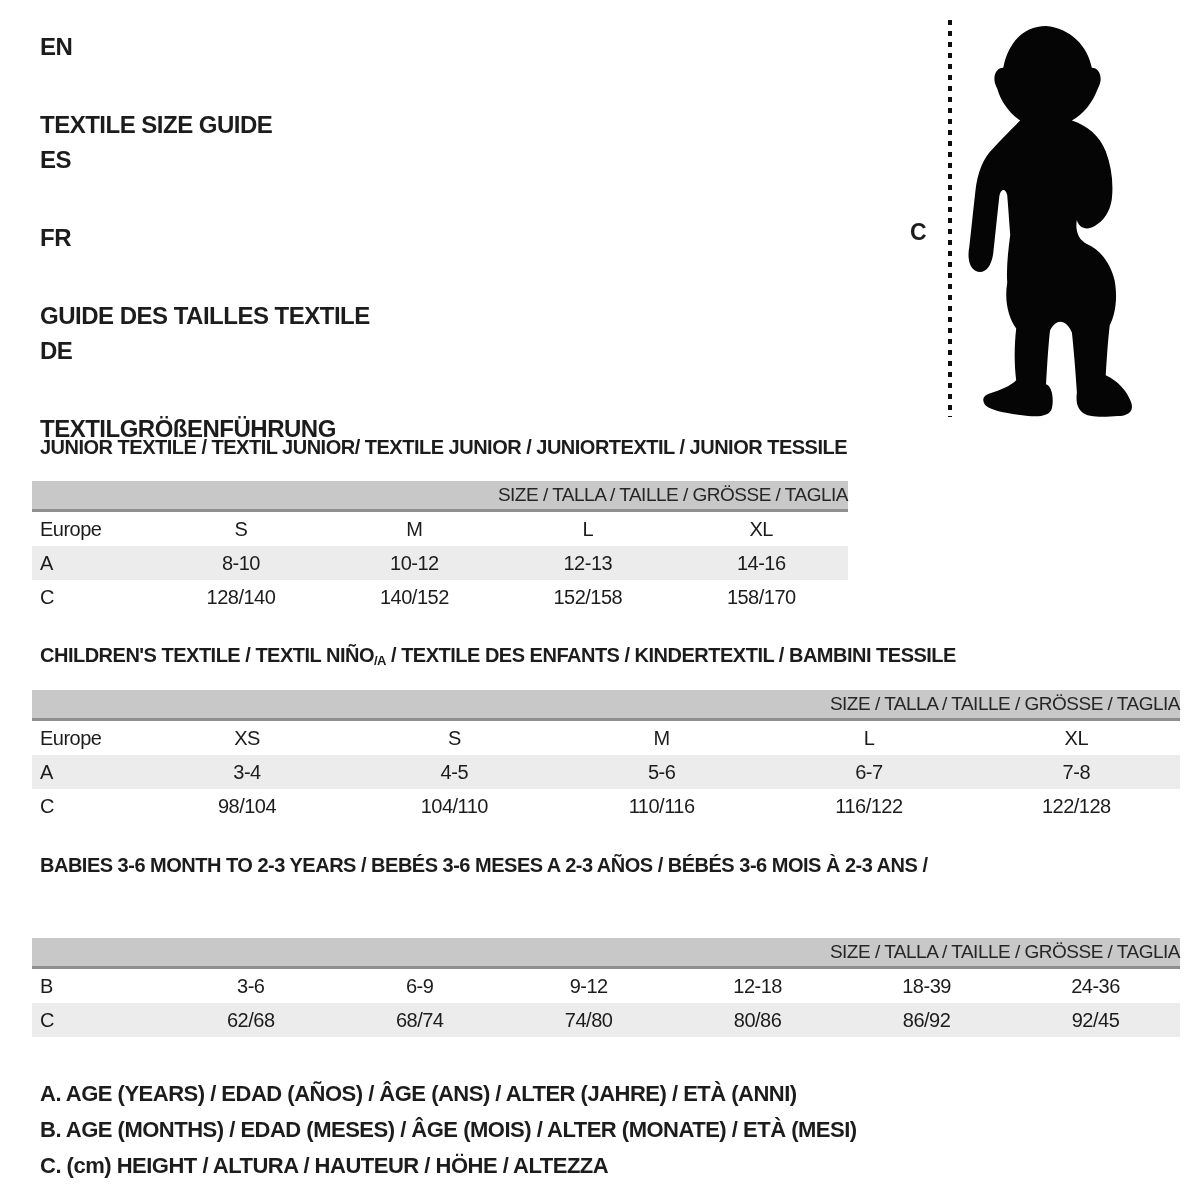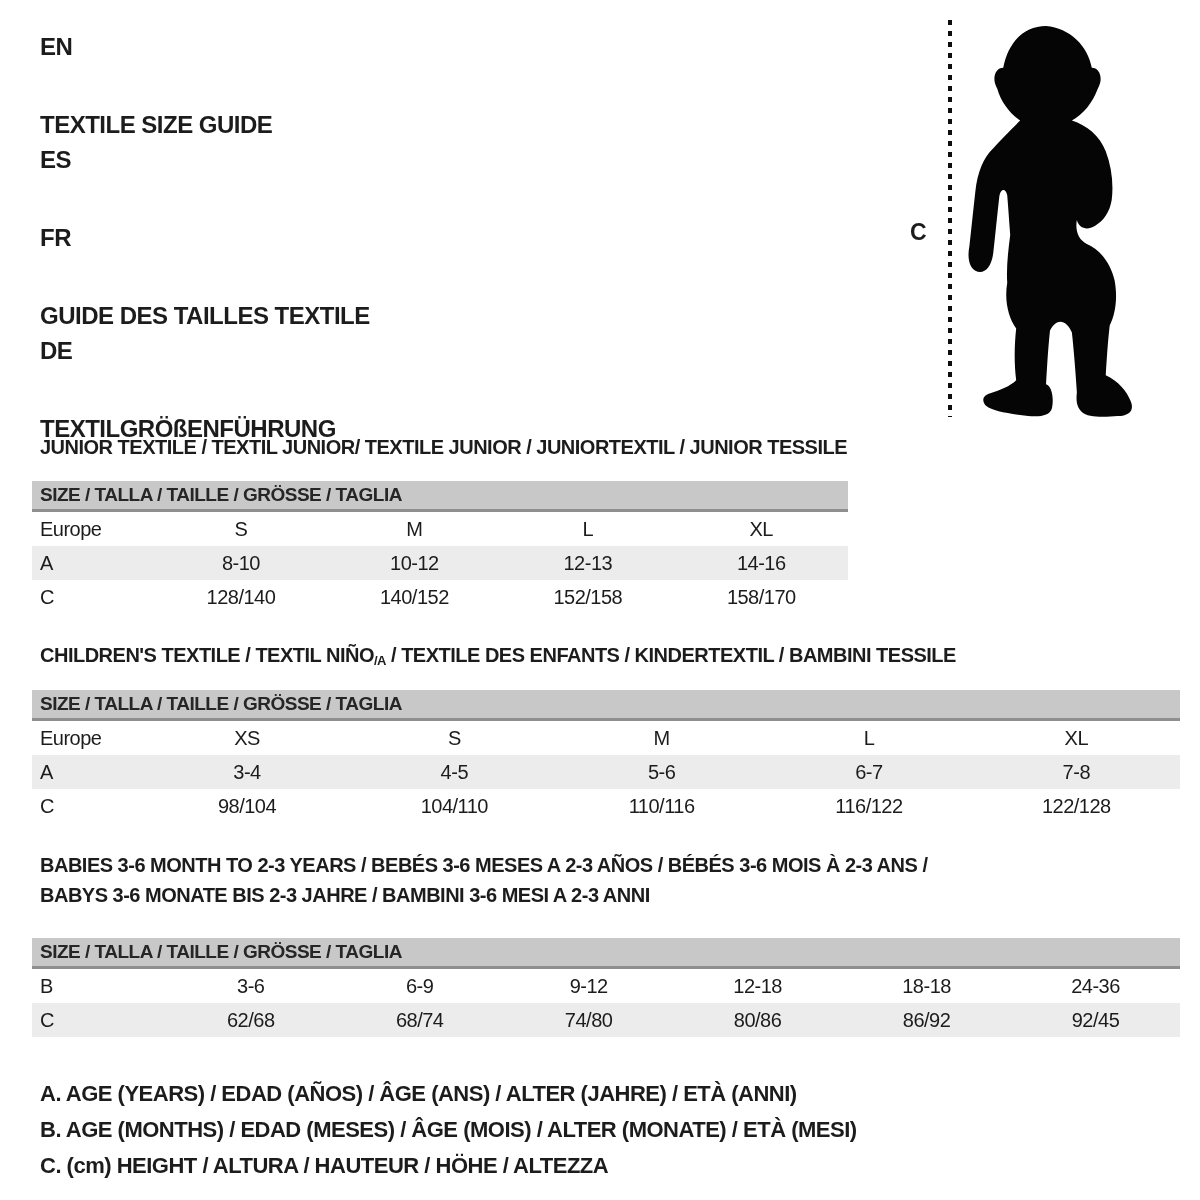--- a/index.html
+++ b/index.html
@@ -23,21 +23,21 @@
   .c-label{left:910px;top:219px;font-size:23px;font-weight:bold;}
   .baby-svg{left:960px;top:22px;width:182px;height:398px;}
 
   
   .sec-title{font-size:20px;font-weight:bold;letter-spacing:-0.5px;line-height:21px;white-space:nowrap;}
   .sub-a{font-size:13px;vertical-align:-3px;font-weight:bold;}
 
   
   .size-table{background:#ffffff;}
   .size-bar{height:28px;line-height:28px;background:#c8c8c8;border-bottom:3px solid #8f8f8f;
-    padding-left:8px;font-size:19px;font-weight:bold;letter-spacing:-0.5px;color:#262626;}
+    padding-left:8px;font-size:19px;font-weight:normal;letter-spacing:-0.5px;color:#262626;text-align:right;}
   .tbl{display:table;width:100%;table-layout:fixed;border-collapse:collapse;}
   .tr{display:table-row;}
   .td{display:table-cell;height:34px;vertical-align:middle;text-align:center;
       font-size:20px;letter-spacing:-0.5px;}
   .td.lbl{text-align:left;padding-left:8px;}
   .tr.shaded .td{background:#ececec;}
   .t-junior{left:32px;top:481px;width:816px;}
   .t-junior .td.lbl{width:14%;}
   .t-children{left:32px;top:690px;width:1148px;}
   .t-children .td.lbl{width:9%;}
@@ -173,32 +173,31 @@
       <span class="td">104/110</span>
       <span class="td">110/116</span>
       <span class="td">116/122</span>
       <span class="td">122/128</span>
     </div>
   </div>
 </div>
 
 <div class="abs sec-title title-babies">
   <div>BABIES 3-6 MONTH TO 2-3 YEARS / BEBÉS 3-6 MESES A 2-3 AÑOS / BÉBÉS 3-6 MOIS À 2-3 ANS /</div>
-  <div>BABYS 3-6 MONATE BIS 2-3 JAHRE / BAMBINI 3-6 MESI A 2-3 ANNI</div>
 </div>
 <div class="abs size-table t-babies">
   <div class="size-bar">SIZE / TALLA / TAILLE / GRÖSSE / TAGLIA</div>
   <div class="tbl">
     <div class="tr">
       <span class="td lbl">B</span>
       <span class="td">3-6</span>
       <span class="td">6-9</span>
       <span class="td">9-12</span>
       <span class="td">12-18</span>
-      <span class="td">18-18</span>
+      <span class="td">18-39</span>
       <span class="td">24-36</span>
     </div>
     <div class="tr shaded">
       <span class="td lbl">C</span>
       <span class="td">62/68</span>
       <span class="td">68/74</span>
       <span class="td">74/80</span>
       <span class="td">80/86</span>
       <span class="td">86/92</span>
       <span class="td">92/45</span>

